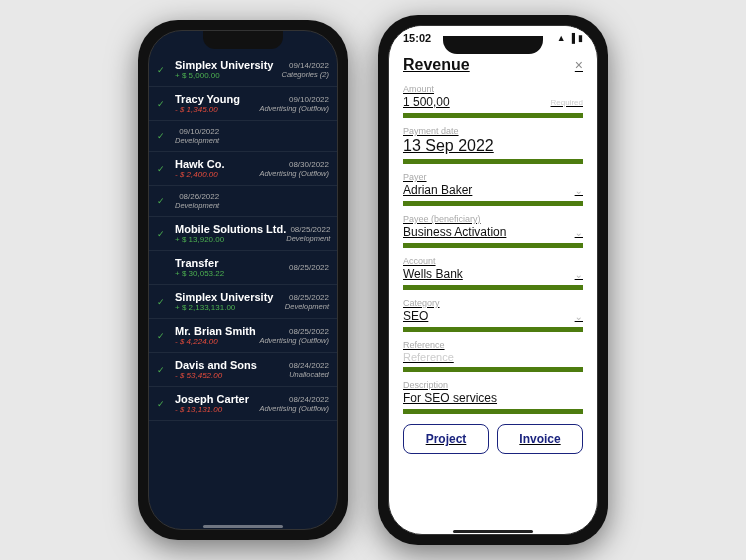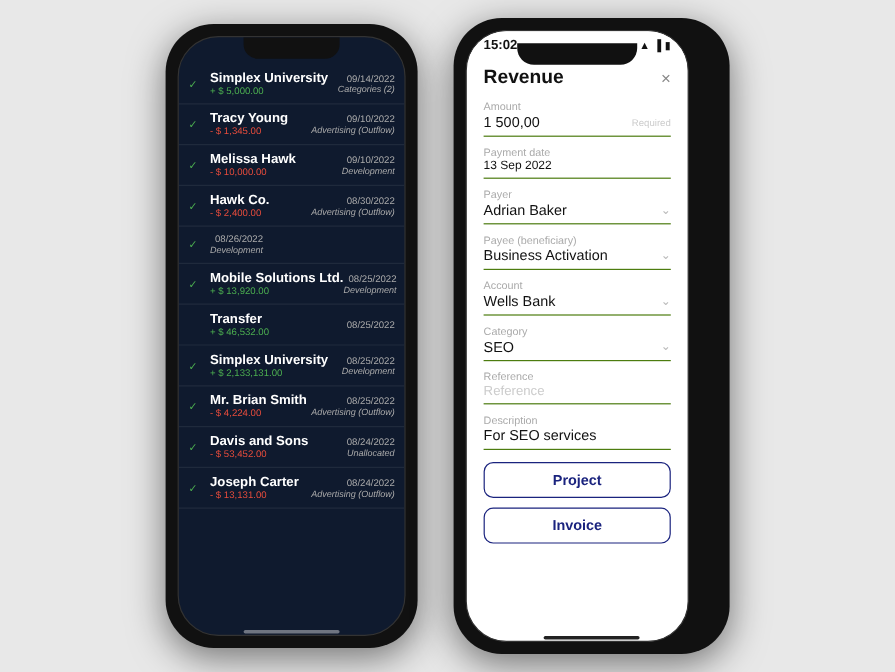--- a/index.html
+++ b/index.html
@@ -76,21 +76,21 @@
       font-size: 11px;
       font-weight: 600;
       color: #fff;
       white-space: nowrap;
     }
     .transaction-amount {
       font-size: 8px;
       font-weight: 500;
     }
     .amount-positive { color: #4caf50; }
-    .amount-negative { color: #e74c3c; }
+    .amount-negative { color: #e74c3c; font-style: italic; }
     .transaction-meta {
       text-align: right;
     }
     .transaction-date {
       font-size: 8px;
       color: #aaa;
     }
     .transaction-category {
       font-size: 7.5px;
       color: #aaa;
@@ -98,21 +98,21 @@
       font-style: italic;
     }
 
     
     .phone-right {
       width: 230px;
       height: 530px;
       padding: 10px;
     }
     .phone-right .phone-inner {
-      width: 186px;
+      width: 210px;
       height: 510px;
       background: #fff;
     }
     .status-bar {
       display: flex;
       justify-content: space-between;
       align-items: center;
       padding: 6px 14px 2px 14px;
       background: #fff;
     }
@@ -137,40 +137,41 @@
       border-radius: 0 0 14px 14px;
       margin: 0 auto;
       position: absolute;
       left: 50%;
       transform: translateX(-50%);
       top: 10px;
     }
 
     .revenue-modal {
       padding: 10px 14px;
+      text-decoration: underline;
     }
     .revenue-header {
       display: flex;
       justify-content: space-between;
       align-items: center;
       margin-bottom: 10px;
     }
     .revenue-title {
       font-size: 16px;
       font-weight: 700;
       color: #111;
     }
     .close-btn {
       font-size: 14px;
       color: #888;
       cursor: pointer;
     }
     .field-group {
       margin-bottom: 8px;
-      border-bottom: 1px solid #4d7c0f;
+      border-bottom: 5px solid #4d7c0f;
       padding-bottom: 4px;
     }
     .field-label {
       font-size: 9px;
       color: #aaa;
       margin-bottom: 1px;
     }
     .field-value {
       font-size: 12px;
       color: #111;
@@ -181,32 +182,31 @@
     }
     .field-required {
       font-size: 8px;
       color: #ccc;
     }
     .field-chevron {
       font-size: 10px;
       color: #bbb;
     }
     .field-center {
-      font-size: 10px;
+      font-size: 16px;
       color: #111;
     }
     .field-placeholder {
       font-size: 11px;
       color: #ccc;
     }
     .btn-row {
       display: flex;
       gap: 8px;
       margin-top: 10px;
-      flex-direction: column;
     }
     .btn-outline {
       flex: 1;
       padding: 7px 0;
       border: 1.5px solid #1a237e;
       background: transparent;
       color: #1a237e;
       border-radius: 8px;
       font-size: 12px;
       font-weight: 600;
@@ -260,24 +260,20 @@
       <div class="transaction-name">Tracy Young</div>
       <div class="transaction-amount amount-negative">- $ 1,345.00</div>
     </div>
     <div class="transaction-meta">
       <div class="transaction-date">09/10/2022</div>
       <div class="transaction-category">Advertising (Outflow)</div>
     </div>
   </div>
           <div class="transaction-item">
     <div class="check-icon">✓</div>
-    <div class="transaction-main">
-      <div class="transaction-name">Melissa Hawk</div>
-      <div class="transaction-amount amount-negative">- $ 10,000.00</div>
-    </div>
     <div class="transaction-meta">
       <div class="transaction-date">09/10/2022</div>
       <div class="transaction-category">Development</div>
     </div>
   </div>
           <div class="transaction-item">
     <div class="check-icon">✓</div>
     <div class="transaction-main">
       <div class="transaction-name">Hawk Co.</div>
       <div class="transaction-amount amount-negative">- $ 2,400.00</div>
@@ -302,21 +298,21 @@
     </div>
     <div class="transaction-meta">
       <div class="transaction-date">08/25/2022</div>
       <div class="transaction-category">Development</div>
     </div>
   </div>
           <div class="transaction-item">
     <div class="check-icon"></div>
     <div class="transaction-main">
       <div class="transaction-name">Transfer</div>
-      <div class="transaction-amount amount-positive">+ $ 46,532.00</div>
+      <div class="transaction-amount amount-positive">+ $ 30,053.22</div>
     </div>
     <div class="transaction-meta">
       <div class="transaction-date">08/25/2022</div>
       <div class="transaction-category"></div>
     </div>
   </div>
           <div class="transaction-item">
     <div class="check-icon">✓</div>
     <div class="transaction-main">
       <div class="transaction-name">Simplex University</div>

